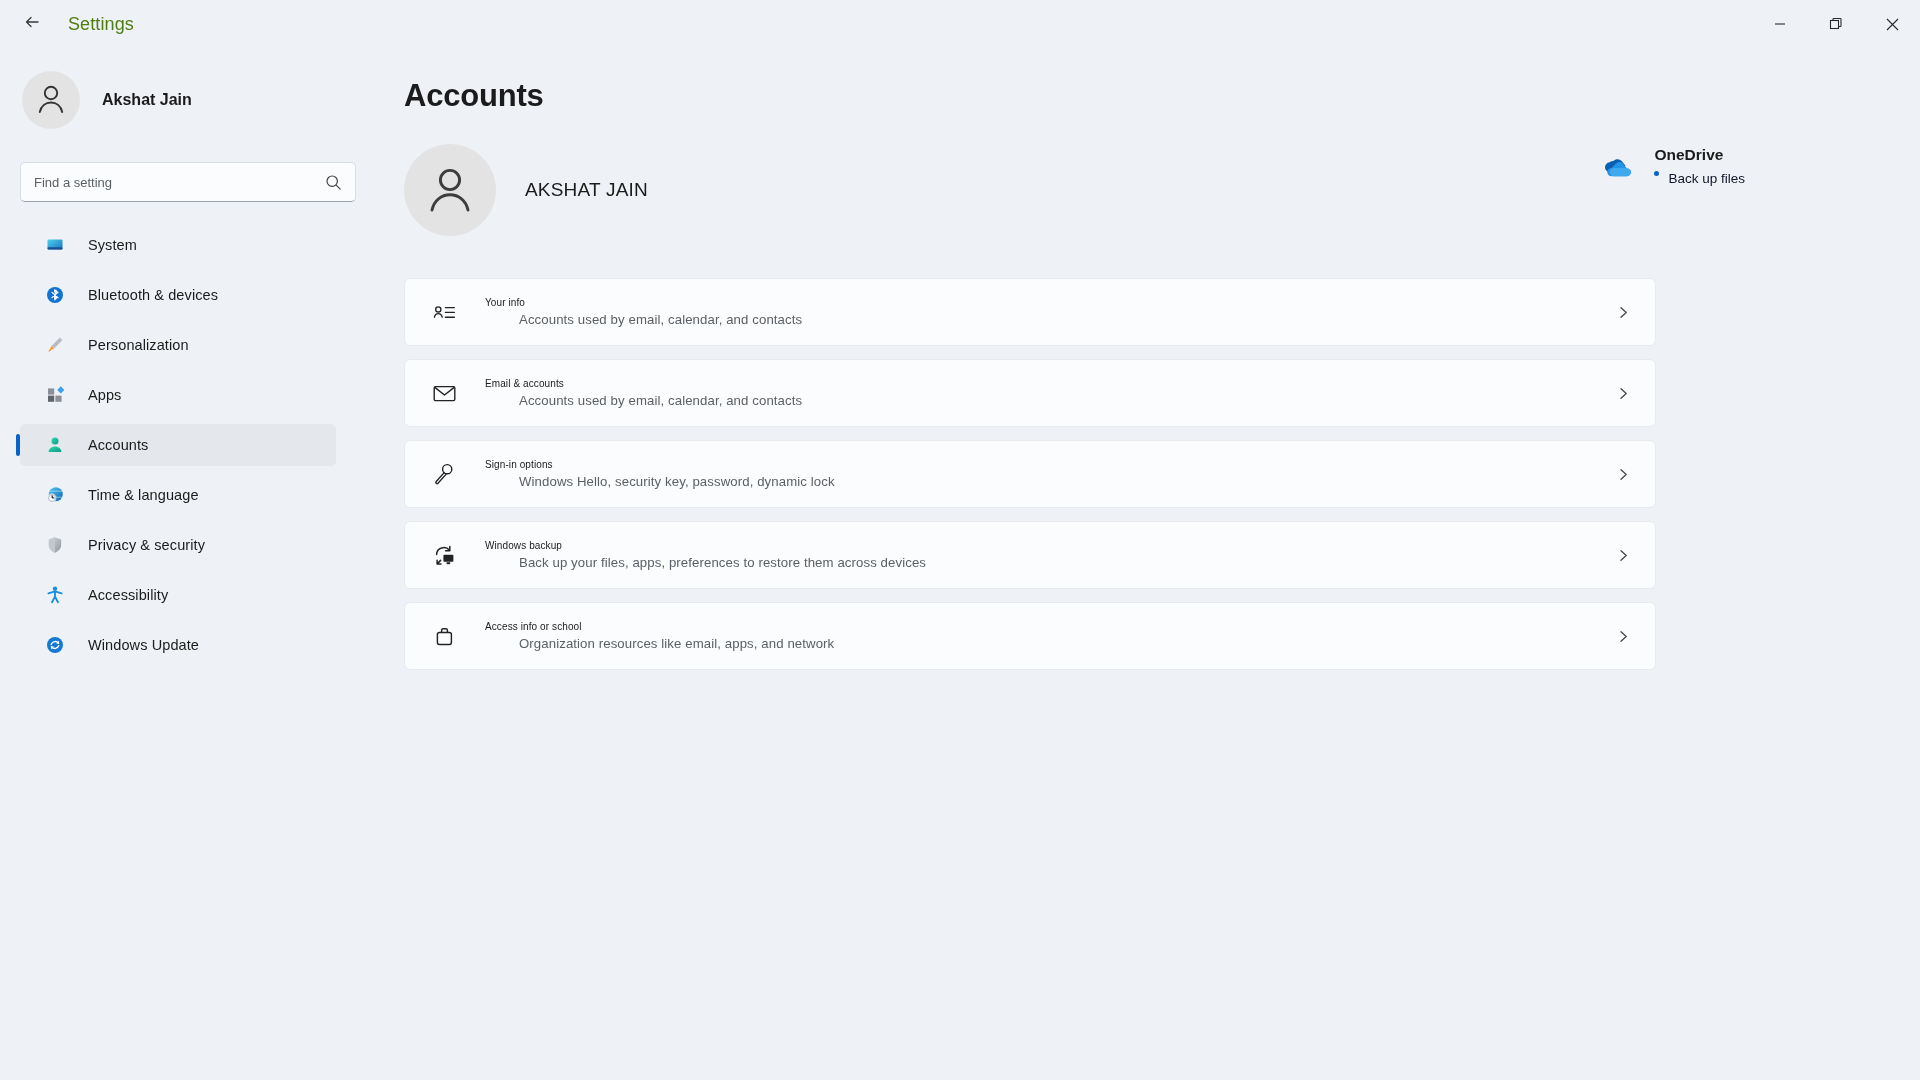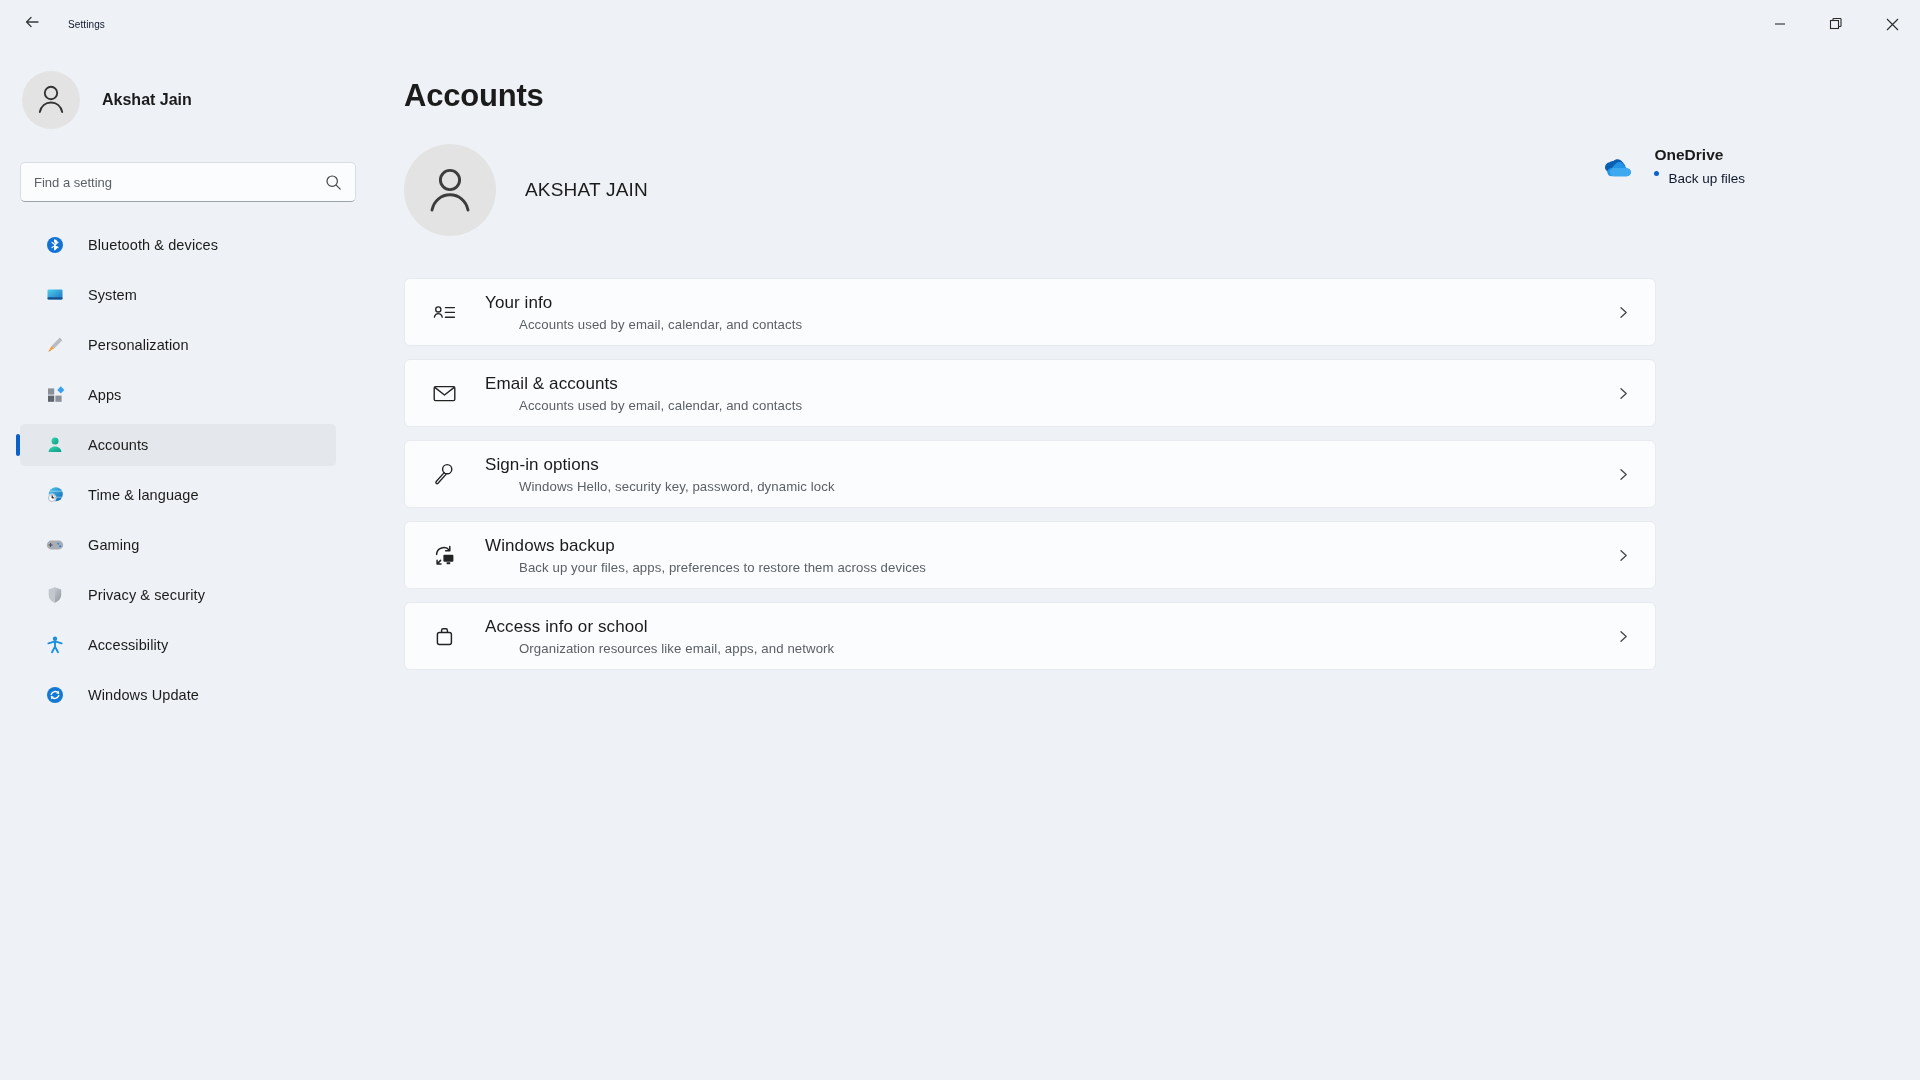--- a/index.html
+++ b/index.html
@@ -15,21 +15,21 @@
   .titlebar {
     position:absolute; top:0; left:0; width:1920px; height:48px;
     display:flex; align-items:center;
   }
   .back-btn {
     width:36px; height:32px; margin-left:14px;
     display:flex; align-items:center; justify-content:center;
     border-radius:4px;
   }
   .win-title {
-    margin-left:18px; font-size:10px; color:#0f172a; letter-spacing:.1px;
+    margin-left:18px; font-size:18px; color:#4d7c0f; letter-spacing:.1px;
   }
   .win-controls {
     position:absolute; right:0; top:0; height:48px; display:flex;
   }
   .win-btn {
     width:56px; height:48px; display:flex; align-items:center; justify-content:center;
   }
   .win-btn svg { display:block; }
 
   
@@ -119,21 +119,21 @@
     height:68px; background:#fbfcfd;
     border:1px solid #e7eaee; border-radius:6px;
     margin-bottom:13px; display:flex; align-items:center;
     padding:0 22px 0 24px; cursor:default;
   }
   .card-ico {
     width:30px; height:30px; flex:0 0 auto;
     display:flex; align-items:center; justify-content:center;
   }
   .card-text { margin-left:26px; flex:1; }
-  .card-title { font-size:17px; color:#1b1b1b; letter-spacing:.1px; }
+  .card-title { font-size:10px; color:#1b1b1b; letter-spacing:.1px; }
   .card-sub { margin-top:4px; font-size:13.2px; color:#5b6066; letter-spacing:.1px;margin-left:34px; }
   .card-chev { flex:0 0 auto; width:20px; display:flex; justify-content:center; }
 </style>
 </head>
 <body>
 
 <div class="titlebar">
   <div class="back-btn">
     <span>
       <svg width="20" height="20" viewBox="0 0 20 20" fill="none">
@@ -191,43 +191,43 @@
         <path d="M11.2 11.2l4 4" stroke="#3f4349" stroke-width="1.2" stroke-linecap="round"></path>
       </svg>
     </span>
   </div>
 
   <div class="nav">
 
     <div class="nav-item">
       <span class="nav-ico">
         <svg width="20" height="20" viewBox="0 0 20 20">
-          <circle cx="10" cy="10" r="8" fill="#1273d4"></circle>
-          <path d="M9 4.6v10.8l3.2-3.1L8.2 8.3l4-3.3L9 4.6z" fill="#fff"></path>
-          <path d="M9.6 4.2v11.6l3.3-3.3-3.3-2.9 3.3-2.9L9.6 4.2z" fill="#fff"></path>
-          <path d="M7 7.4l6 5.2M13 7.4l-6 5.2" stroke="#fff" stroke-width="1.25" stroke-linecap="round"></path>
-        </svg>
-      </span>
-      <span class="nav-label">Bluetooth &amp; devices</span>
-    </div>
-
-    <div class="nav-item">
-      <span class="nav-ico">
-        <svg width="20" height="20" viewBox="0 0 20 20">
           <defs>
               <linearGradient id="gSys" x1="0" y1="0" x2="1" y2="1">
             <stop offset="0" stop-color="#4fd0e8"></stop>
                 <stop offset="1" stop-color="#1b74c9"></stop>
               </linearGradient>
             </defs>
           <rect x="2.5" y="4.5" width="15" height="10" rx="1.1" fill="url(#gSys)"></rect>
           <rect x="2.5" y="12.2" width="15" height="2.3" rx="1" fill="#18508f"></rect>
         </svg>
       </span>
       <span class="nav-label">System</span>
+    </div>
+
+    <div class="nav-item">
+      <span class="nav-ico">
+        <svg width="20" height="20" viewBox="0 0 20 20">
+          <circle cx="10" cy="10" r="8" fill="#1273d4"></circle>
+          <path d="M9 4.6v10.8l3.2-3.1L8.2 8.3l4-3.3L9 4.6z" fill="#fff"></path>
+          <path d="M9.6 4.2v11.6l3.3-3.3-3.3-2.9 3.3-2.9L9.6 4.2z" fill="#fff"></path>
+          <path d="M7 7.4l6 5.2M13 7.4l-6 5.2" stroke="#fff" stroke-width="1.25" stroke-linecap="round"></path>
+        </svg>
+      </span>
+      <span class="nav-label">Bluetooth &amp; devices</span>
     </div>
 
 
     <div class="nav-item">
       <span class="nav-ico">
         <svg width="20" height="20" viewBox="0 0 20 20">
           <path d="M14.8 2.6l2.6 2.6-8.3 8.3-2.6-2.6 8.3-8.3z" fill="#b9bcc2"></path>
           <path d="M6.5 10.9l2.6 2.6-3.1 1.6-1.1-1.1 1.6-3.1z" fill="#f59b2a"></path>
           <path d="M4.9 14l-1.6 2.9 2.9-1.6-1.3-1.3z" fill="#e08020"></path>
         </svg>
@@ -275,31 +275,20 @@
           <circle cx="10.8" cy="9.2" r="7" fill="url(#gTim)"></circle>
           <path d="M4.3 6.2h13M4.3 12.2h13" stroke="#bfe7f8" stroke-width=".8" opacity=".8"></path>
           <circle cx="7" cy="13" r="4.4" fill="#eef2f6"></circle>
           <circle cx="7" cy="13" r="3.5" fill="#f8fbfd" stroke="#93a0ad" stroke-width=".7"></circle>
           <path d="M7 10.6V13h1.9" stroke="#3a4754" stroke-width=".9" stroke-linecap="round"></path>
         </svg>
       </span>
       <span class="nav-label">Time &amp; language</span>
     </div>
 
-    <div class="nav-item">
-      <span class="nav-ico">
-        <svg width="20" height="20" viewBox="0 0 20 20">
-          <rect x="1.8" y="5.6" width="16.4" height="8.8" rx="4.4" fill="#a9aeb5"></rect>
-          <path d="M5.6 8.4v3.2M4 10h3.2" stroke="#4a4f57" stroke-width="1" stroke-linecap="round"></path>
-          <circle cx="13.2" cy="8.7" r="1.05" fill="#2d84d8"></circle>
-          <circle cx="15.2" cy="11.3" r="1.05" fill="#2d84d8"></circle>
-        </svg>
-      </span>
-      <span class="nav-label">Gaming</span>
-    </div>
 
     <div class="nav-item">
       <span class="nav-ico">
         <svg width="20" height="20" viewBox="0 0 20 20">
           <defs>
               <linearGradient id="gShd" x1="0" y1="0" x2="1" y2="1">
             <stop offset="0" stop-color="#d7dae0"></stop>
                 <stop offset="1" stop-color="#8e949c"></stop>
               </linearGradient>
             </defs>

